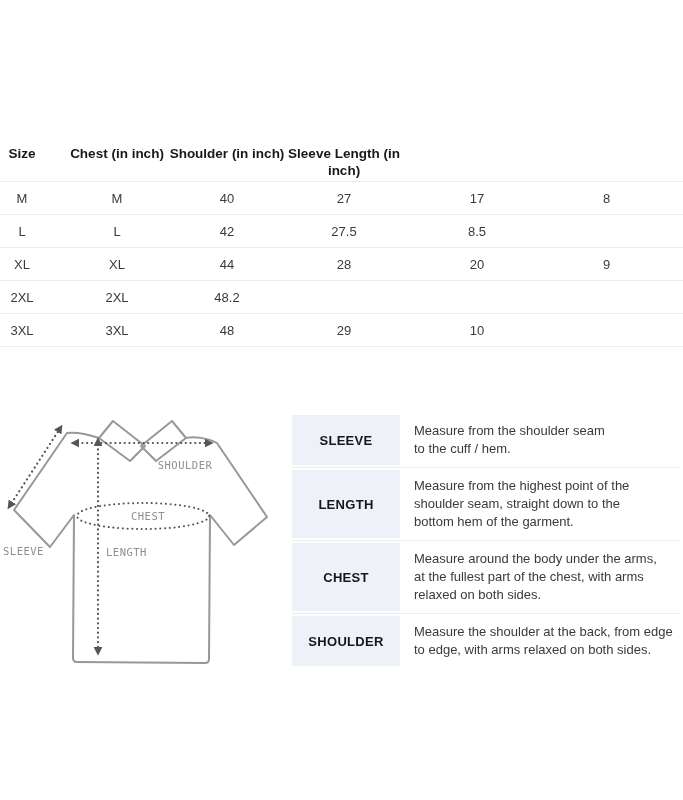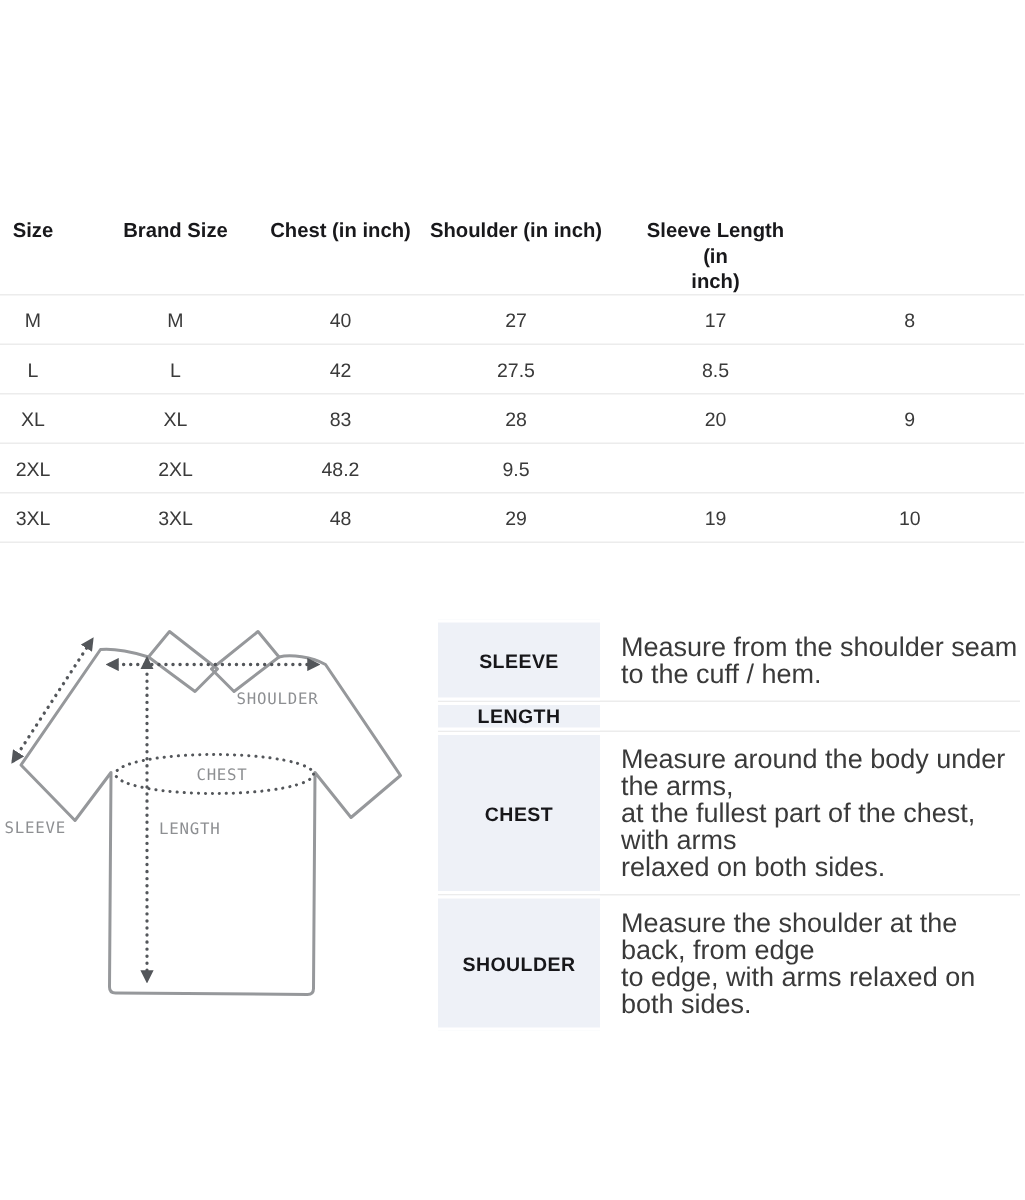--- a/index.html
+++ b/index.html
@@ -21,36 +21,35 @@
   .size-table { border-bottom:1px solid #ececec; }
 
   
   .guide { position:absolute; left:292px; top:413px; width:388px; }
   .g-row { display:grid; grid-template-columns:108px 1fr; }
   .g-row + .g-row { border-top:1px solid #ececec; }
   .g-term { background:#eef1f7; border-top:2px solid #fff; border-bottom:2px solid #fff;
             display:flex; align-items:center; justify-content:center;
             font-size:13px; font-weight:700; color:#17171a; letter-spacing:.3px; }
   .g-desc { display:flex; align-items:center; padding:9px 0 9px 14px; }
-  .g-desc .txt { white-space:pre-line; font-size:18px; line-height:18px; color:#3a3a3a; }
+  .g-desc .txt { white-space:pre-line; font-size:13px; line-height:18px; color:#3a3a3a; }
 
   
   .shirt { position:absolute; left:2px; top:395px; width:290px; height:300px; }
   .diag-label { font-family:"DejaVu Sans Mono", monospace; font-size:10.5px;
                 letter-spacing:.5px; fill:#8d8f92; }
 </style>
 </head>
 <body>
 
 <div class="page">
 
   <div class="size-table">
     <div class="st-row st-head">
       <div class="cell">Size</div>
-      <div class="cell">Brand Size</div>
       <div class="cell">Chest (in inch)</div>
       <div class="cell">Shoulder (in inch)</div>
       <div class="cell wrap">Sleeve Length (in
 inch)</div>
     </div>
 
     <div class="st-row st-data">
       <div class="cell">M</div>
       <div class="cell">M</div>
       <div class="cell">40</div>
@@ -61,37 +60,35 @@
     <div class="st-row st-data">
       <div class="cell">L</div>
       <div class="cell">L</div>
       <div class="cell">42</div>
       <div class="cell">27.5</div>
       <div class="cell">8.5</div>
     </div>
     <div class="st-row st-data">
       <div class="cell">XL</div>
       <div class="cell">XL</div>
-      <div class="cell">83</div>
+      <div class="cell">44</div>
       <div class="cell">28</div>
       <div class="cell">20</div>
       <div class="cell">9</div>
     </div>
     <div class="st-row st-data">
       <div class="cell">2XL</div>
       <div class="cell">2XL</div>
       <div class="cell">48.2</div>
-      <div class="cell">9.5</div>
     </div>
     <div class="st-row st-data">
       <div class="cell">3XL</div>
       <div class="cell">3XL</div>
       <div class="cell">48</div>
       <div class="cell">29</div>
-      <div class="cell">19</div>
       <div class="cell">10</div>
     </div>
   </div>
 
   <svg class="shirt" viewBox="0 0 290 300" xmlns="http://www.w3.org/2000/svg">
     <defs>
       <marker id="ah" viewBox="0 0 10 10" refX="7" refY="5" markerWidth="4" markerHeight="4" orient="auto-start-reverse">
         <path d="M0,0 L10,5 L0,10 Z" fill="#53565a"></path>
       </marker>
     </defs>
@@ -129,20 +126,25 @@
   <div class="guide">
     <div class="g-row">
       <div class="g-term">SLEEVE</div>
       <div class="g-desc">
         <div class="txt">Measure from the shoulder seam
 to the cuff / hem.</div>
       </div>
     </div>
     <div class="g-row">
       <div class="g-term">LENGTH</div>
+      <div class="g-desc">
+        <div class="txt">Measure from the highest point of the
+shoulder seam, straight down to the
+bottom hem of the garment.</div>
+      </div>
     </div>
     <div class="g-row">
       <div class="g-term">CHEST</div>
       <div class="g-desc">
         <div class="txt">Measure around the body under the arms,
 at the fullest part of the chest, with arms
 relaxed on both sides.</div>
       </div>
     </div>
     <div class="g-row">

